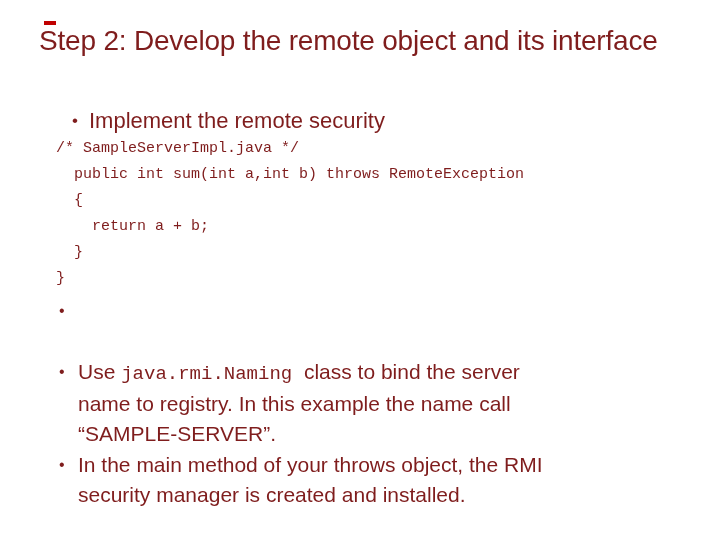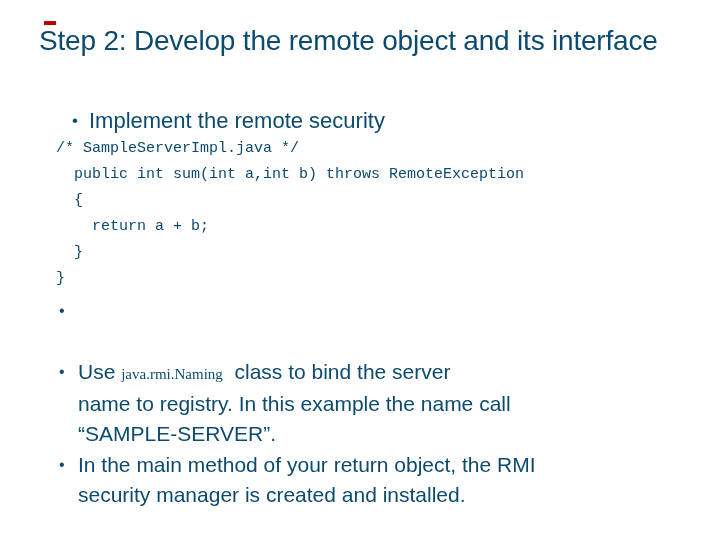--- a/index.html
+++ b/index.html
@@ -1,21 +1,21 @@
 <!DOCTYPE html>
 <html><head>
 <meta charset="utf-8">
 <style>
   html, body { margin: 0; padding: 0; background: #ffffff; }
   .slide {
     position: relative;
     width: 720px;
     height: 540px;
     background: #ffffff;
-    color: #0c4a6e;
+    color: #7f1d1d;
     font-family: "Liberation Sans", sans-serif;
     overflow: hidden;
   }
   .red-dash {
     position: absolute;
     left: 44px;
     top: 21px;
     width: 12px;
     height: 4px;
     background: #c00000;
@@ -70,22 +70,22 @@
   .body-bullet .dot {
     width: 19px;
     font-size: 16px;
     line-height: 30px;
   }
   .bullet-bind   { top: 296px; }
   .bullet-naming { top: 357px; }
   .bullet-main   { top: 450px; }
   .wrap { white-space: pre-wrap; }
   .inline-code {
-    font-family: Liberation Serif, serif;
-    font-size: 15px;
+    font-family: Liberation Mono, monospace;
+    font-size: 19px;
   }
 </style>
 </head>
 <body>
 
 <div class="slide">
 
   <div class="red-dash" style="background: rgb(192, 0, 0);"></div>
 
   <h1 class="title">Step 2: Develop the remote object and its interface</h1>
@@ -108,17 +108,17 @@
 
   <div class="bullet-row body-bullet bullet-naming">
     <span class="dot">•</span>
     <span class="wrap"><span>Use </span><span class="inline-code">java.rmi.Naming</span><span>  class to bind the server
 name to registry. In this example the name call
 “SAMPLE-SERVER”.</span></span>
   </div>
 
   <div class="bullet-row body-bullet bullet-main">
     <span class="dot">•</span>
-    <span class="wrap">In the main method of your return object, the RMI
+    <span class="wrap">In the main method of your throws object, the RMI
 security manager is created and installed.</span>
   </div>
 
 </div>
 
 </body></html>

